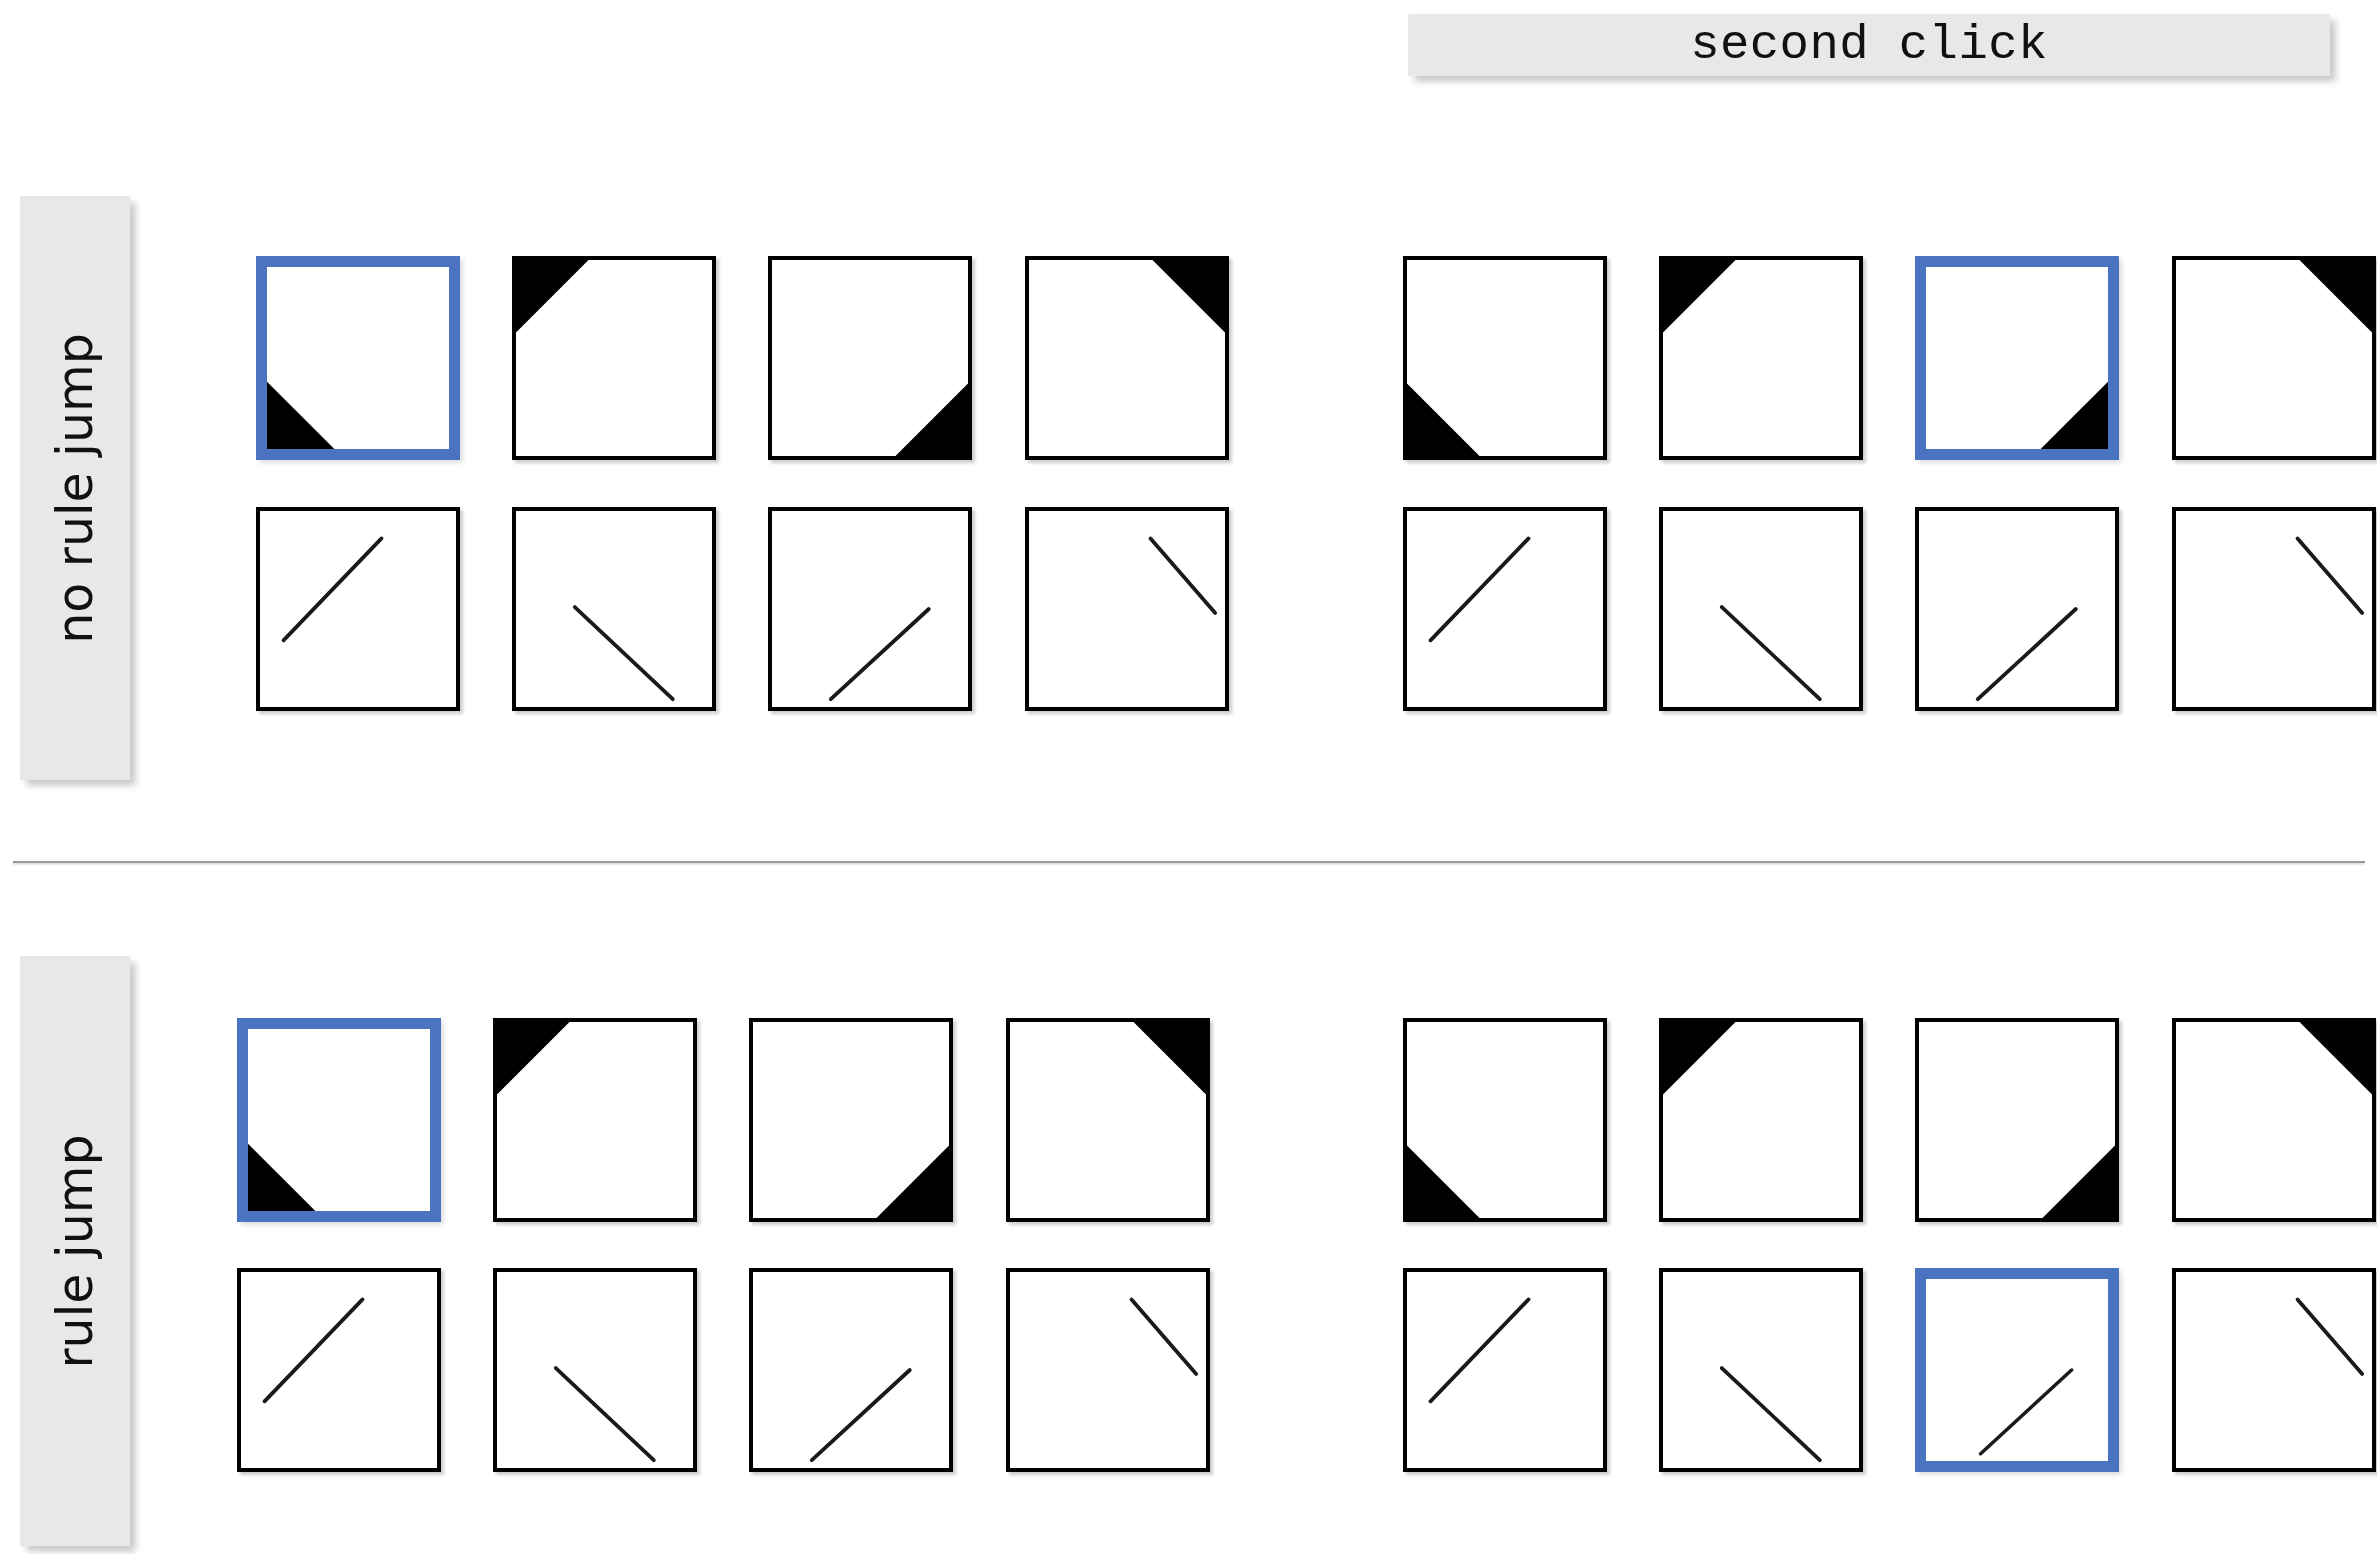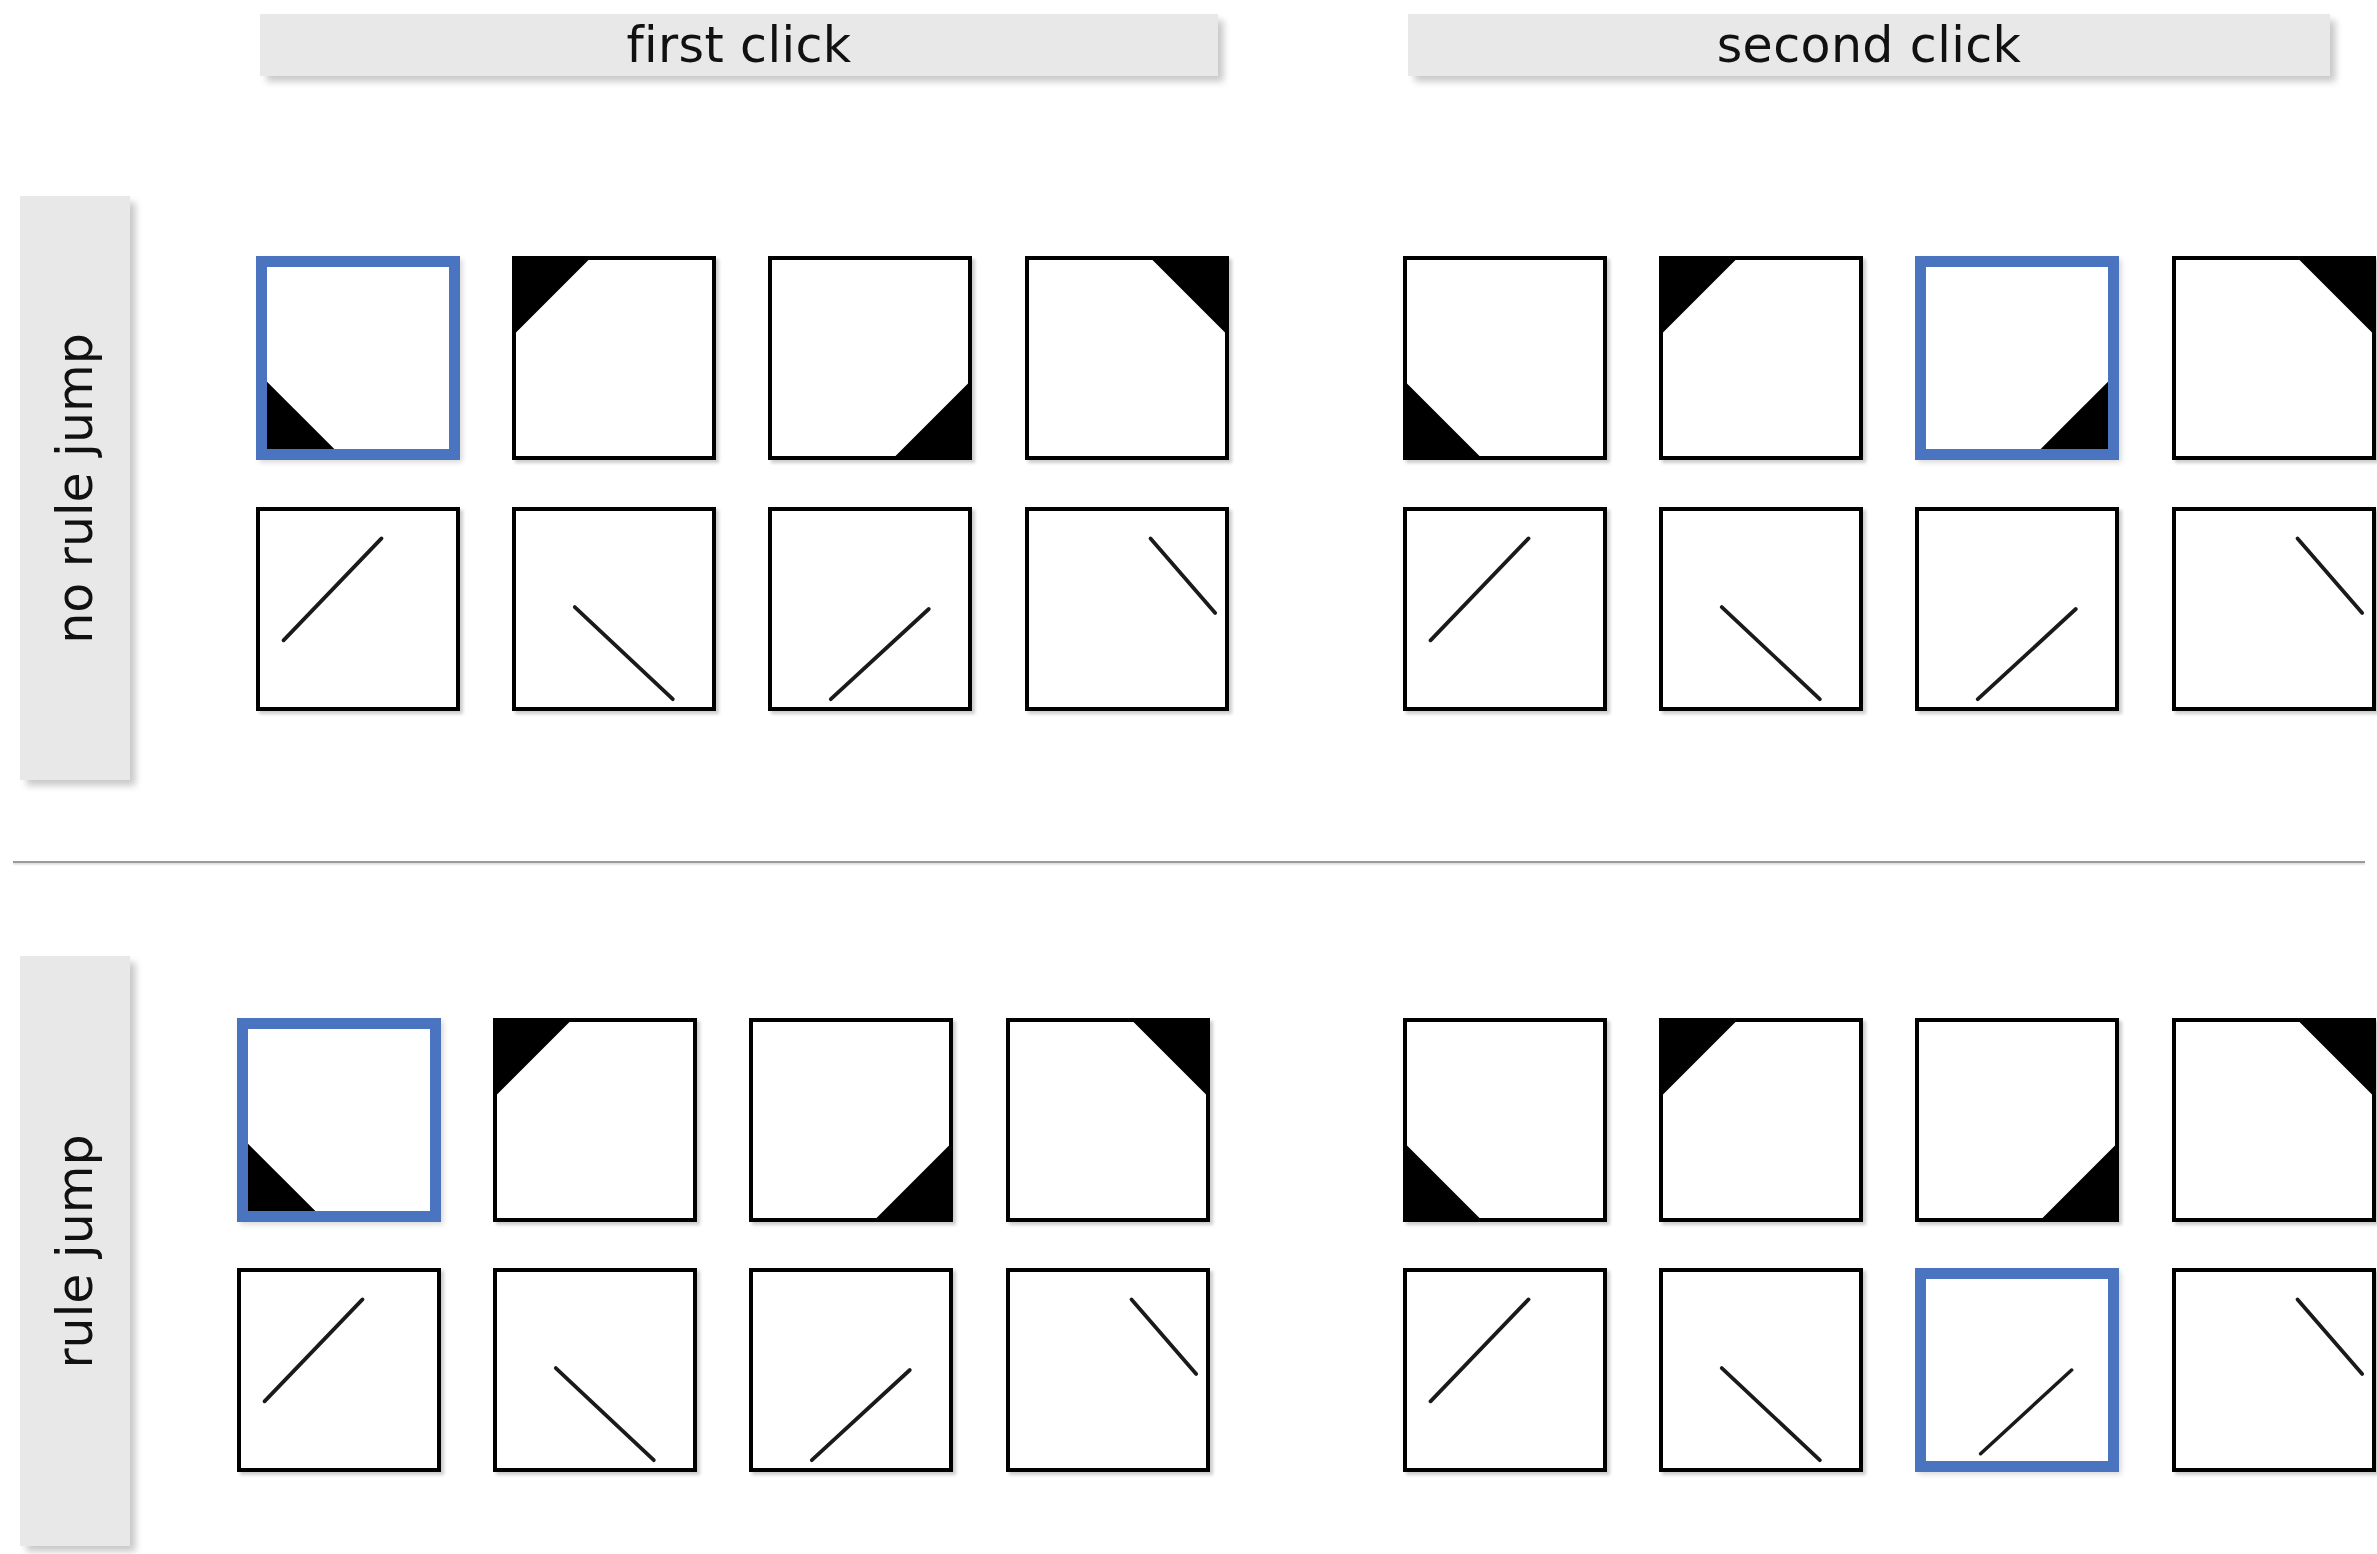--- a/index.html
+++ b/index.html
@@ -17,21 +17,21 @@
     position:absolute;
     background:#e8e8e8;
     box-shadow:6.3px 6.3px 7px rgba(0,0,0,0.22);
     display:flex;align-items:center;justify-content:center;
     color:#111;
     font-size:49px;
     letter-spacing:0.4px;
     height:62px;
   }
   #hdr-first{left:260px;top:14px;width:958px;}
-  #hdr-second{left:1408px;top:14px;width:922px;}
+  #hdr-second{left:1408px;top:14px;width:922px;font-family:Liberation Mono, monospace;}
 
   
   .rowlabel{
     position:absolute;
     background:#e8e8e8;
     box-shadow:6.3px 6.3px 7px rgba(0,0,0,0.22);
     width:110px;
     display:flex;align-items:center;justify-content:center;
     color:#111;
     font-size:49px;
@@ -70,23 +70,20 @@
   .cell svg{display:block;width:100%;height:100%;}
 
   .tri{fill:#000000;}
   .diag{stroke:#1a1a1a;stroke-width:5;stroke-linecap:round;fill:none;}
 </style>
 </head>
 <body>
 
 <div class="stage">
 
-  <div class="colheader" id="hdr-first">
-    <span>first click</span>
-  </div>
 
   <div class="colheader" id="hdr-second">
     <span>second click</span>
   </div>
 
   <div class="rowlabel" id="lbl-norulejump">
     <span>no rule jump</span>
   </div>
 
   <div class="rowlabel" id="lbl-rulejump">

